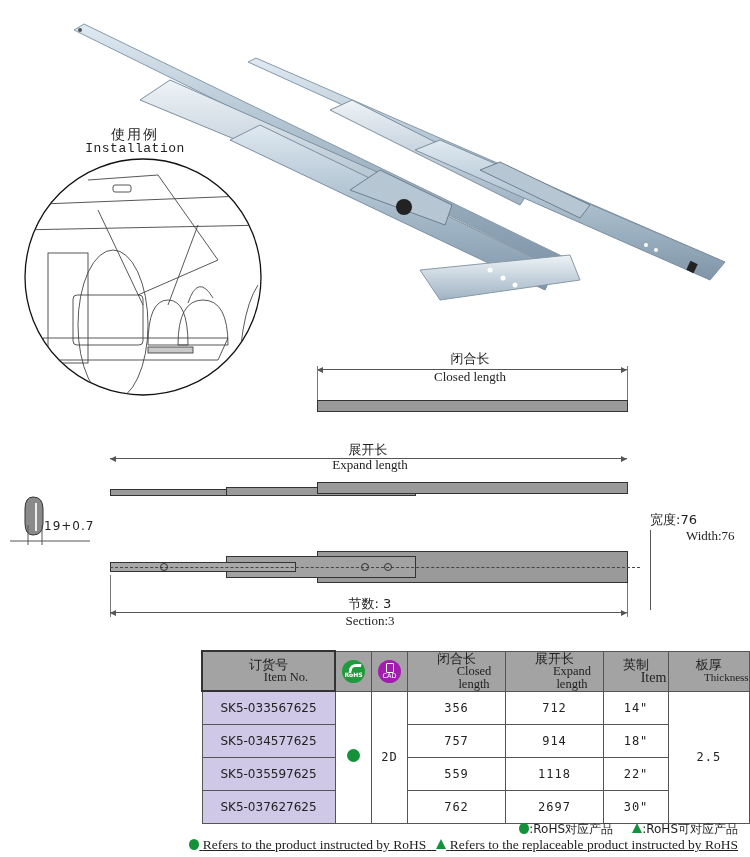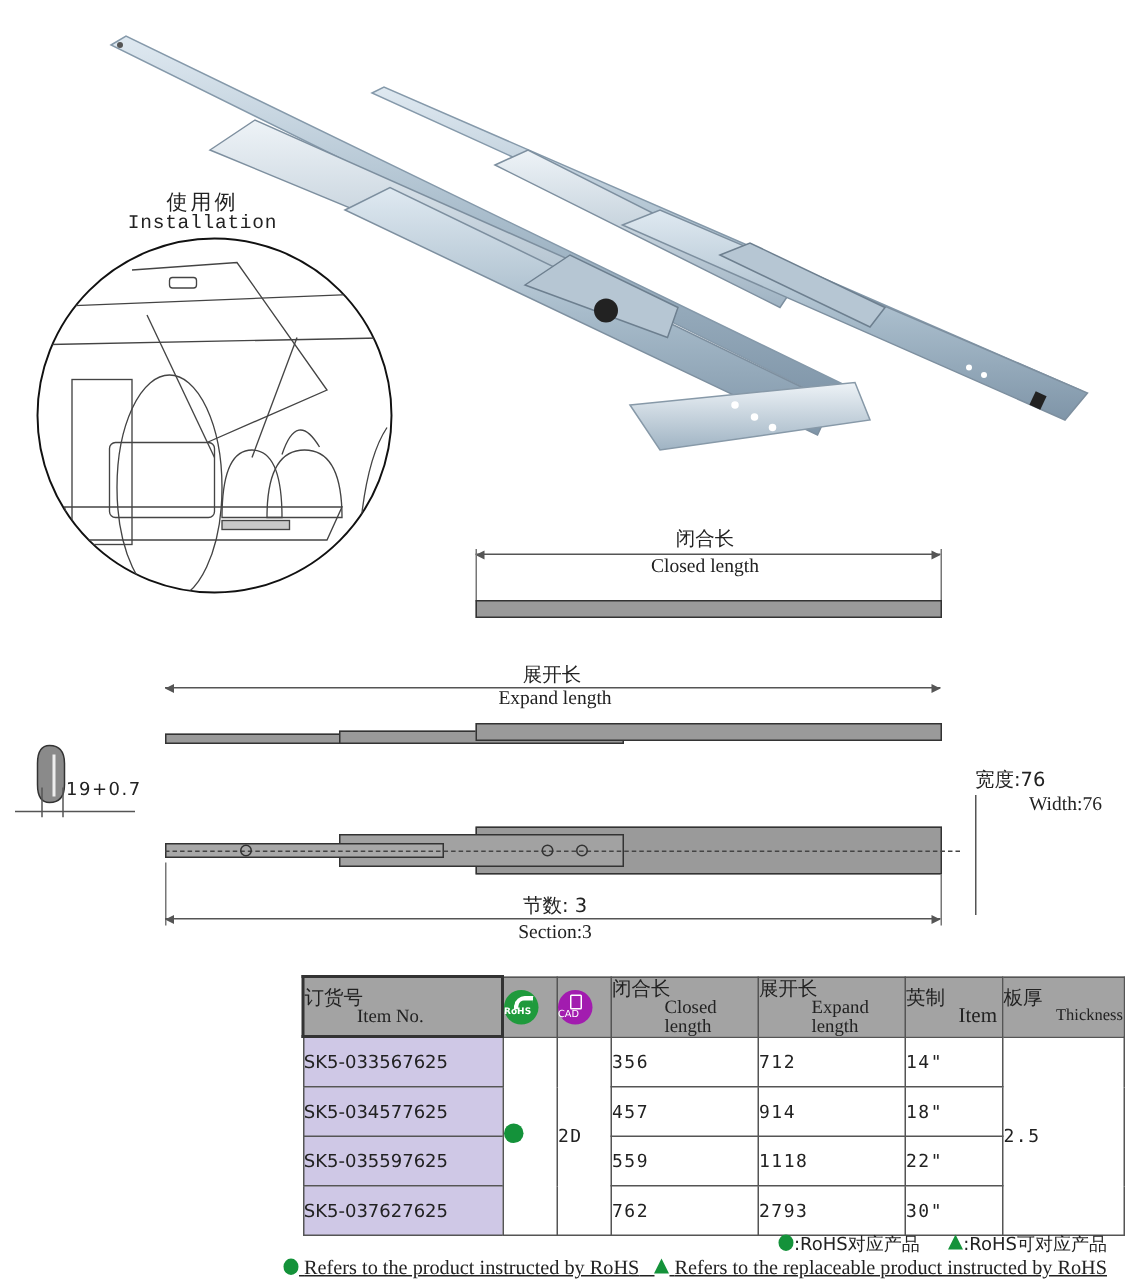--- a/index.html
+++ b/index.html
@@ -17,21 +17,21 @@
   .dim-en{font-size:13px;text-align:center;}
   .dimline{position:absolute;height:0;border-top:1px solid #555;}
   .dimline::before,.dimline::after{content:"";position:absolute;top:-3px;border-top:3px solid transparent;border-bottom:3px solid transparent;}
   .dimline::before{left:0;border-right:6px solid #555;}
   .dimline::after{right:0;border-left:6px solid #555;}
   .vline{position:absolute;width:0;border-left:1px solid #777;}
   .bar{position:absolute;background:#9a9a9a;border:1.5px solid #333;box-sizing:border-box;}
 
   
   table.spec{position:absolute;left:201px;top:650px;border-collapse:collapse;font-size:12px;}
-  table.spec th,table.spec td{border:1px solid #555;text-align:left;padding:0;}
+  table.spec th,table.spec td{border:1px solid #555;text-align:center;padding:0;}
   table.spec th{background:#a3a3a3;font-weight:normal;color:#222;height:34px;line-height:13px;}
   table.spec th .cn{display:block;font-size:13px;}
   table.spec th .en{display:block;font-size:12.5px;padding-left:35px;}
   table.spec td{height:32px;font-family:"DejaVu Sans Mono","Liberation Mono",monospace;font-size:12px;letter-spacing:1px;}
   table.spec td.item{background:#cfc8e6;font-family:"DejaVu Sans","Liberation Sans",sans-serif;letter-spacing:0;font-size:12px;}
   .outer{border:2px solid #333 !important;}
   .rohs-badge{display:inline-block;width:23px;height:23px;border-radius:50%;background:#1f9a3c;color:#fff;font-family:"DejaVu Sans",sans-serif;font-size:6px;font-weight:bold;line-height:30px;position:relative;}
   .rohs-badge::before{content:"";position:absolute;left:7px;top:4px;width:9px;height:6px;border-top:3px solid #fff;border-left:3px solid #fff;border-radius:6px 0 0 0;transform:skewX(-10deg);}
   .cad-badge{display:inline-block;width:23px;height:23px;border-radius:50%;background:#a21caf;color:#fff;font-family:"DejaVu Sans",sans-serif;font-size:6.5px;line-height:32px;position:relative;}
   .cad-badge::before{content:"";position:absolute;left:8px;top:3px;width:6px;height:8px;border:1.5px solid #fff;border-radius:1px;}
@@ -181,34 +181,34 @@
       <td class="item">SK5-033567625</td>
       <td rowspan="4"><span class="green-dot"></span></td>
       <td rowspan="4">2D</td>
       <td>356</td>
       <td>712</td>
       <td>14"</td>
       <td rowspan="4">2.5</td>
     </tr>
     <tr>
       <td class="item">SK5-034577625</td>
-      <td>457</td>
+      <td>757</td>
       <td>914</td>
       <td>18"</td>
     </tr>
     <tr>
       <td class="item">SK5-035597625</td>
       <td>559</td>
       <td>1118</td>
       <td>22"</td>
     </tr>
     <tr>
       <td class="item">SK5-037627625</td>
       <td>762</td>
-      <td>2793</td>
+      <td>2697</td>
       <td>30"</td>
     </tr>
   </tbody>
 </table>
 
 <div class="legend sans" style="right:12px;top:821px;font-size:12px;">
   <span class="dot"></span><span>:RoHS对应产品</span>
   &nbsp;&nbsp;&nbsp;&nbsp;<span class="tri"></span><span>:RoHS可对应产品</span>
 </div>
 <div class="legend serif" style="right:12px;top:837px;font-size:13.5px;text-decoration:underline;">

